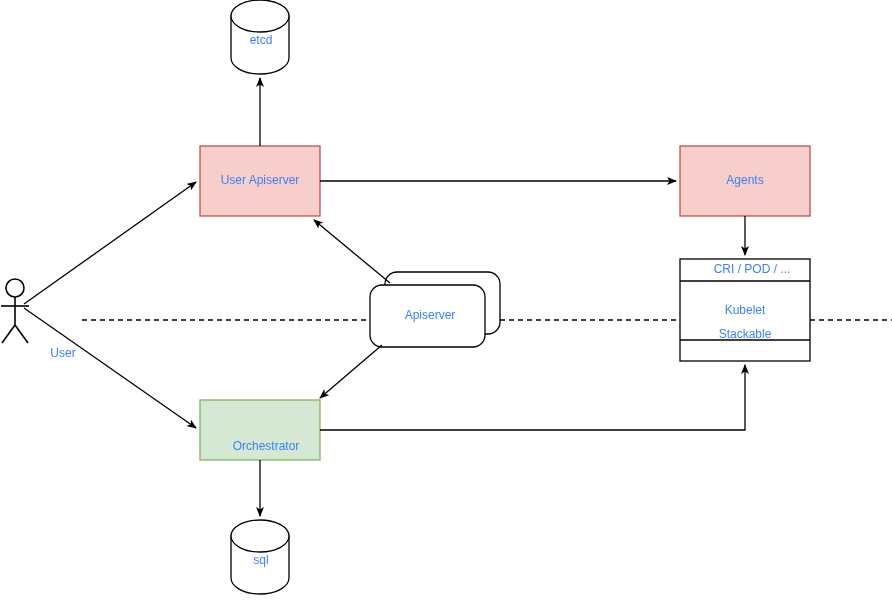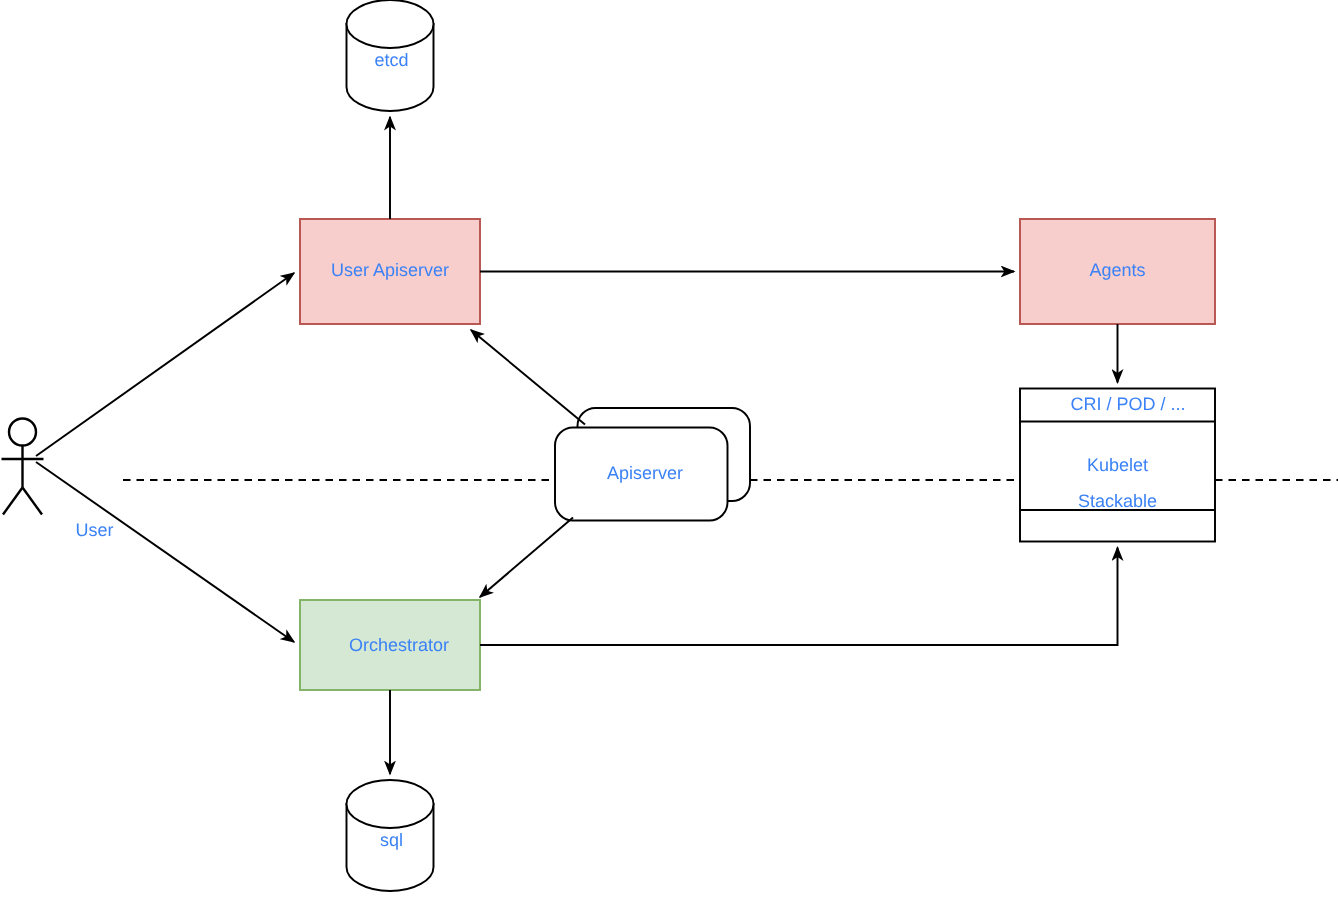--- a/index.html
+++ b/index.html
@@ -28,21 +28,21 @@
     position: absolute;
     font-size: 12px;
     color: #3b82f6;
     text-align: center;
     white-space: nowrap;
     pointer-events: none;
     line-height: 1.1;
   }
   .lbl-kube-apiserver { left: 200px; top: 174px; width: 120px; }
   .lbl-kubelet        { left: 680px; top: 174px; width: 130px; }
-  .lbl-orchestrator   { left: 200px; top: 424px; width: 132px; }
+  .lbl-orchestrator   { left: 200px; top: 440px; width: 132px; }
   .lbl-operators      { left: 370px; top: 309px; width: 120px; }
   .lbl-etcd           { left: 231px; top: 34px;  width: 60px;  }
   .lbl-sql            { left: 231px; top: 554px; width: 60px;  }
   .lbl-user           { left: 0px;   top: 347px; width: 36px; margin-left: 45px;  }
   .lbl-cri            { left: 680px; top: 263px; width: 144px; }
   .lbl-agents         { left: 680px; top: 304px; width: 130px; }
   .lbl-stackable      { left: 680px; top: 328px; width: 130px; }
 </style>
 </head>
 <body>

